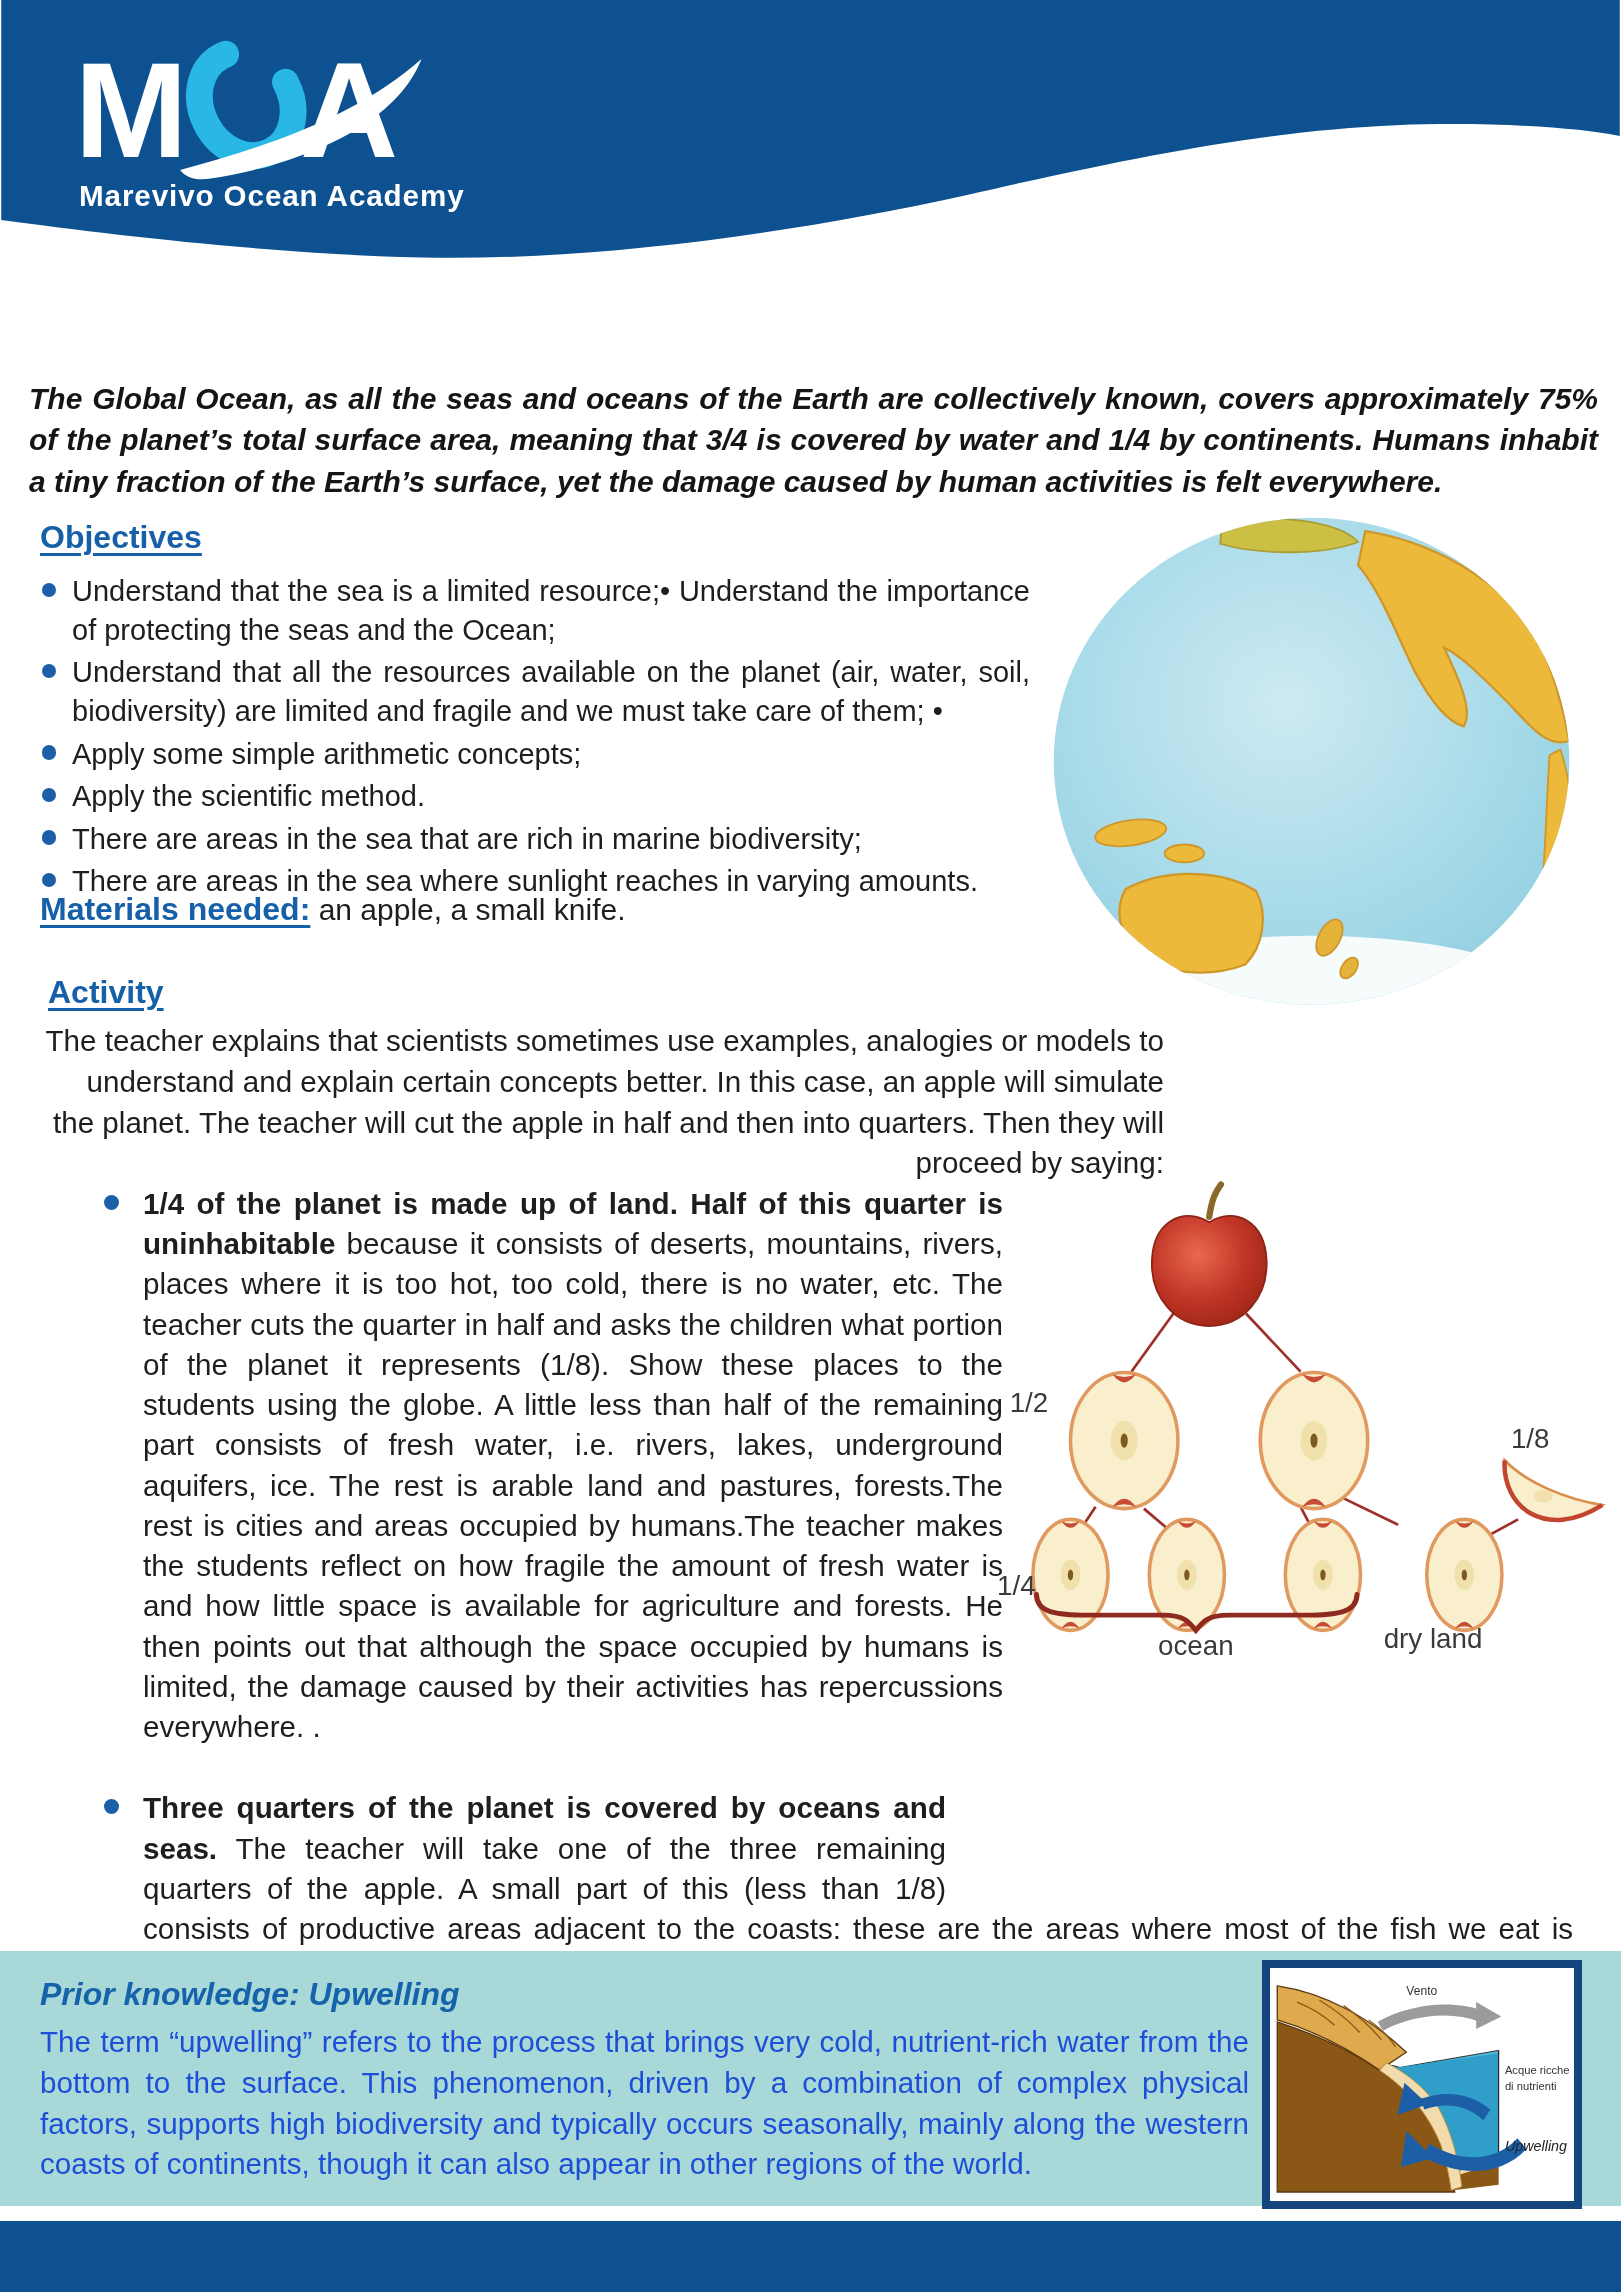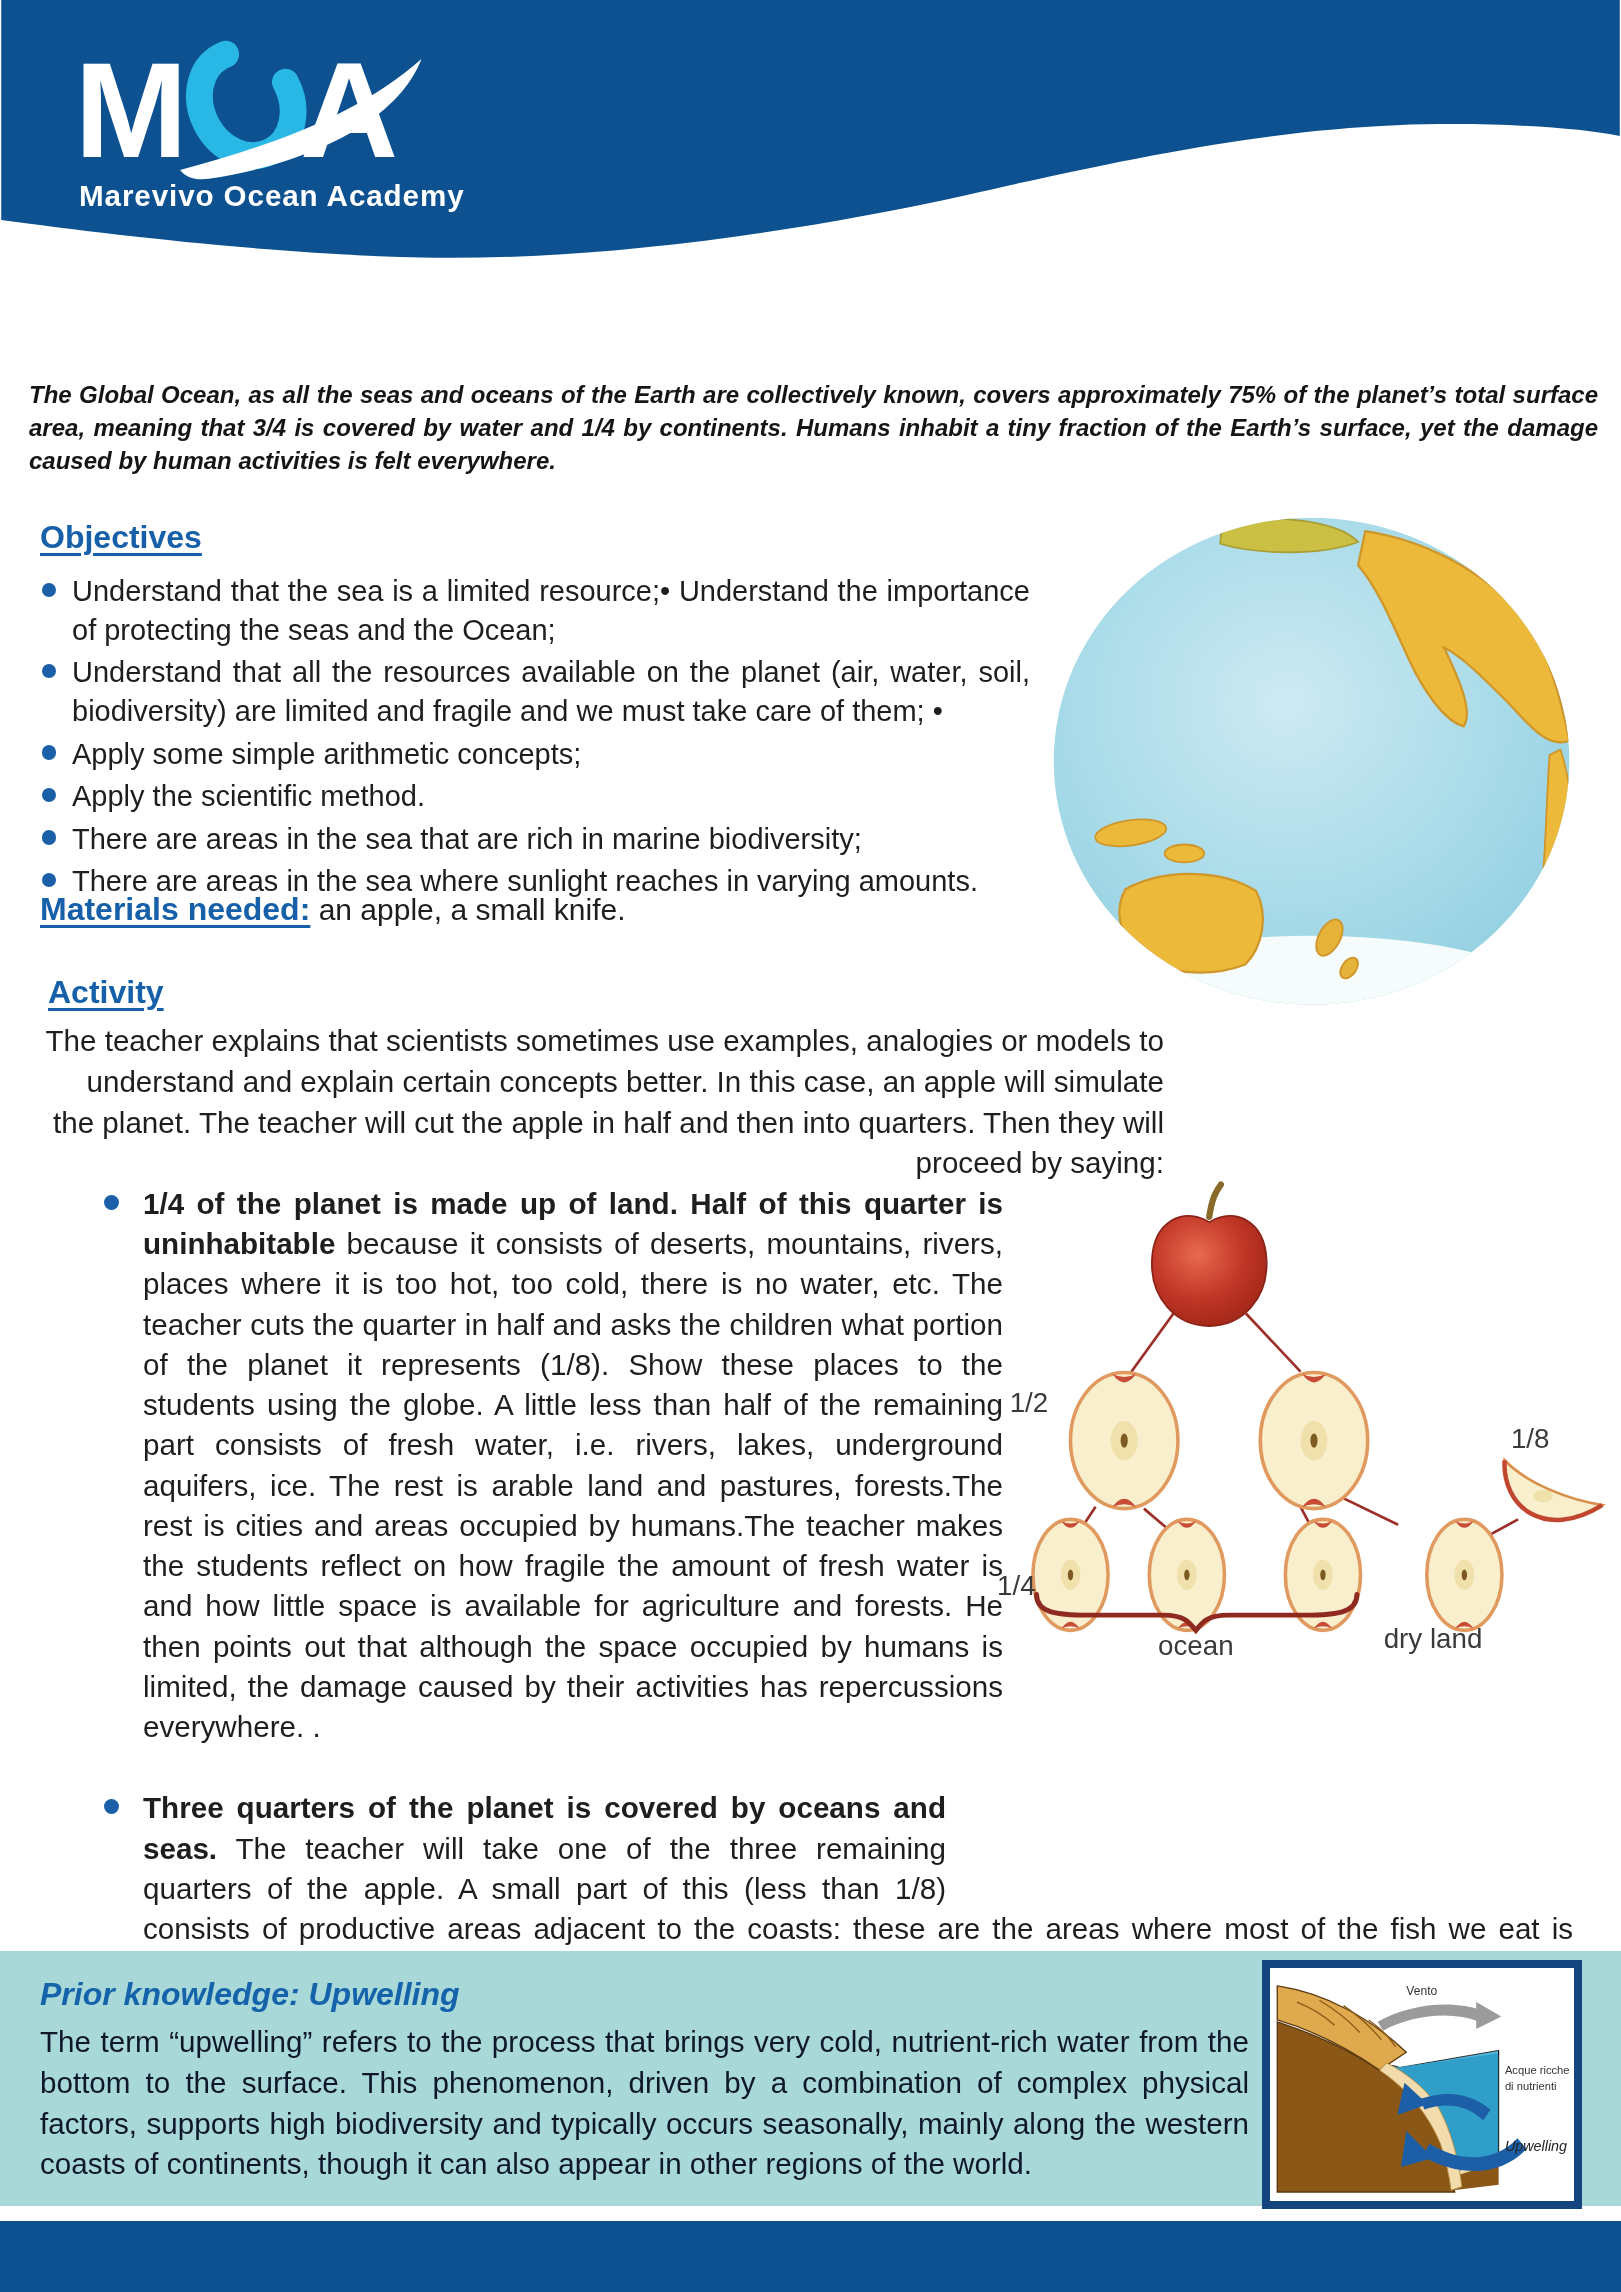--- a/index.html
+++ b/index.html
@@ -5,21 +5,21 @@
   html,body{margin:0;padding:0;}
   body{width:1621px;height:2293px;background:#ffffff;font-family:"Liberation Sans",sans-serif;color:#1e1e1e;overflow:hidden;position:relative;}
   .page{position:absolute;inset:0;width:1621px;height:2293px;}
 
   
   .header-svg{position:absolute;top:0;left:0;}
   .wordmark{position:absolute;left:79px;top:179px;color:#ffffff;font-size:29.6px;font-weight:600;letter-spacing:0.9px;}
   .title{position:absolute;top:247px;left:0;width:1621px;text-align:center;color:#1560a5;font-size:46px;font-weight:bold;letter-spacing:0.9px;}
 
   
-  .intro{position:absolute;top:378px;left:29px;width:1569px;font-size:24px;line-height:1.38;font-weight:bold;font-style:italic;text-align:justify;color:#151515;}
+  .intro{position:absolute;top:378px;left:29px;width:1569px;font-size:30px;line-height:1.38;font-weight:bold;font-style:italic;text-align:justify;color:#151515;}
 
   
   .sec-head{color:#1560a8;font-weight:bold;font-size:32px;text-decoration:underline;text-decoration-color:#1560a8;text-underline-offset:5.4px;}
 
   .objectives{position:absolute;top:519px;left:40px;width:990px;}
   ul.blt{list-style:none;margin:16px 0 0 0;padding:0;font-size:29px;line-height:1.34;text-align:justify;}
   ul.blt li{position:relative;padding-left:32px;margin-bottom:3.6px;}
   ul.blt li::before{content:"";position:absolute;left:1.8px;top:10.7px;width:14.3px;height:14.3px;border-radius:50%;background:#1b5fa8;}
 
   .materials{position:absolute;top:891px;left:40px;font-size:30px;}
@@ -34,21 +34,21 @@
   .activity-list li.narrow{width:860px;margin-bottom:41px;}
   .wrap-spacer{float:right;width:627px;height:90px;}
 
   
   .globe{position:absolute;top:515px;left:1043px;}
   .apple-diagram{position:absolute;top:1154px;left:981px;}
 
   
   .panel{position:absolute;top:1951px;left:0;width:1621px;height:255px;background:#a9d8d8;box-sizing:border-box;padding:25px 0 0 40px;}
   .panel-head{color:#1563ab;font-size:32px;font-weight:bold;font-style:italic;}
-  .panel-text{margin-top:9px;width:1209px;font-size:29.6px;line-height:1.38;text-align:justify;color:#0f172a;}
+  .panel-text{margin-top:9px;width:1209px;font-size:29.6px;line-height:1.38;text-align:justify;color:#1d4ed8;}
 
   .upwell-box{position:absolute;top:1960px;left:1262px;width:320px;height:249px;background:#ffffff;border:8px solid #14457f;box-sizing:border-box;}
 
   .footer{position:absolute;top:2221px;left:0;width:1621px;height:72px;background:#0d5190;}
 
   svg text{font-family:"Liberation Sans",sans-serif;}
 </style>
 </head>
 <body>
 

